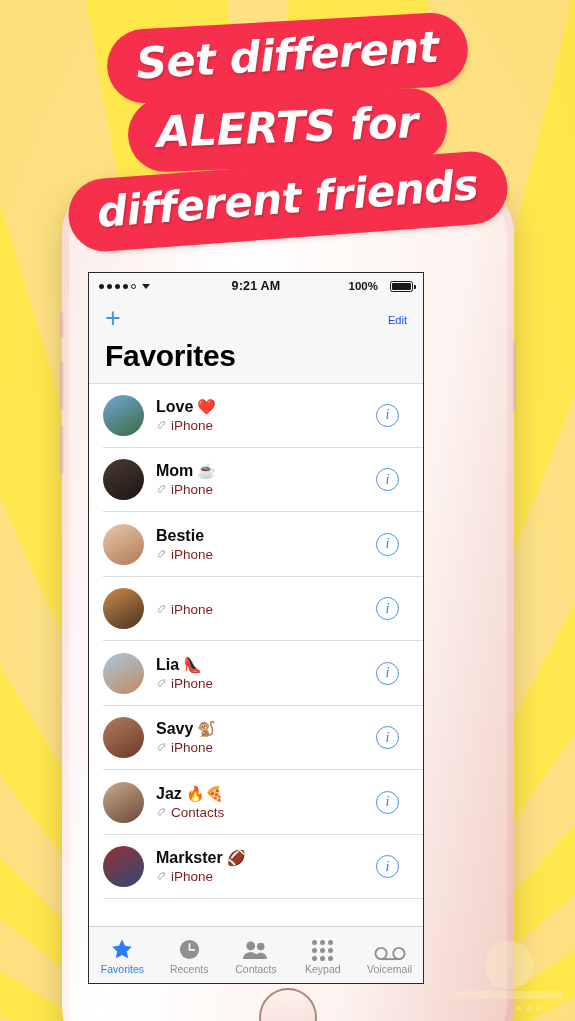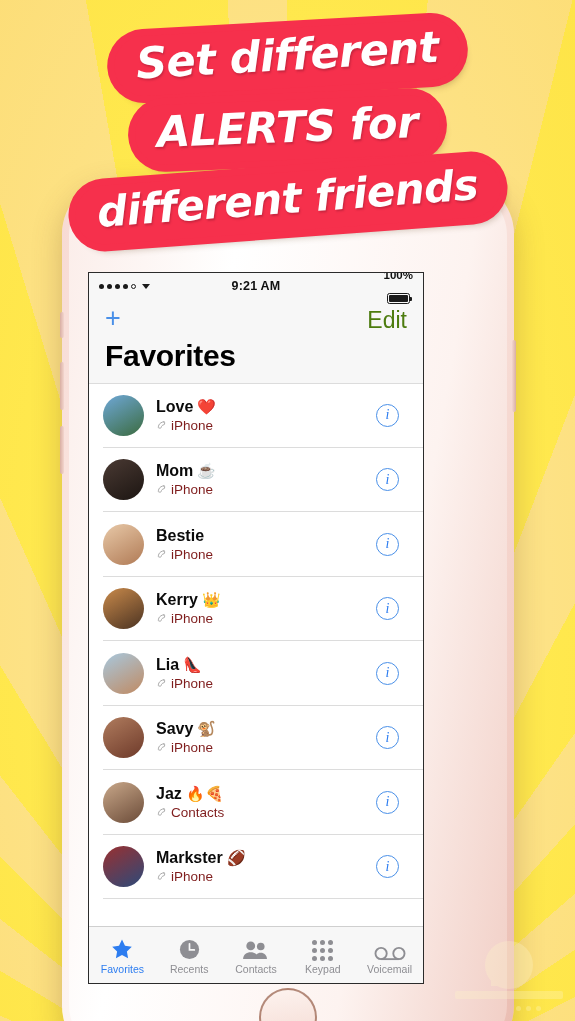--- a/index.html
+++ b/index.html
@@ -117,21 +117,20 @@
     letter-spacing: .2px;
     pointer-events: none;
   }
   .sb-right {
     margin-left: auto;
     display: flex;
     align-items: center;
     gap: 12px;
     font-size: 11.5px;
     font-weight: 600;
-    flex-direction: column;
   }
   .battery {
     width: 23px; height: 11px;
     border: 1.3px solid #1a1a1a;
     border-radius: 2.5px;
     position: relative;
     box-sizing: border-box;
     padding: 1px;
   }
   .battery::after {
@@ -160,22 +159,22 @@
   }
   .plus-btn {
     font-size: 27px;
     line-height: 1;
     color: #4A90E8;
     font-weight: 300;
     cursor: pointer;
     padding-bottom: 4px;
   }
   .edit-btn {
-    font-size: 23px;
-    color: #4d7c0f;
+    font-size: 11px;
+    color: #1d4ed8;
     cursor: pointer;
   }
   .big-title {
     font-size: 30px;
     font-weight: bold;
     color: #000;
     letter-spacing: -0.3px;
     padding: 4px 0 10px 0;
   }
 
@@ -458,21 +457,20 @@
                     <path d="M11.5 1.2c.6 0 1 .4 1 1v2.2c0 .5-.4.9-.9 1-1.1.1-2 .6-2.7 1.3-.7.7-1.2 1.6-1.3 2.7-.1.5-.5.9-1 .9H4.4c-.6 0-1-.4-1-1 0-1.2.3-2.4.8-3.5C5.3 3.5 8.2 1.2 11.5 1.2z" fill="none" stroke="#A8A8A8" stroke-width="1.4" stroke-linecap="round"></path>
                   </svg></span>
                 <span>iPhone</span>
               </div>
             </div>
             <div class="info-btn">i</div>
           </div>
           <div class="row">
             <div class="avatar" style="background: linear-gradient(150deg, rgb(201, 138, 75) 0%, rgb(75, 51, 34) 100%);"></div>
             <div class="meta">
-              <div class="name">Kerry <span class="emoji">👑</span></div>
               <div class="sub">
                 <span class="handset"><svg viewBox="0 0 16 16" width="11" height="11" aria-hidden="true">
                     <path d="M11.5 1.2c.6 0 1 .4 1 1v2.2c0 .5-.4.9-.9 1-1.1.1-2 .6-2.7 1.3-.7.7-1.2 1.6-1.3 2.7-.1.5-.5.9-1 .9H4.4c-.6 0-1-.4-1-1 0-1.2.3-2.4.8-3.5C5.3 3.5 8.2 1.2 11.5 1.2z" fill="none" stroke="#A8A8A8" stroke-width="1.4" stroke-linecap="round"></path>
                   </svg></span>
                 <span>iPhone</span>
               </div>
             </div>
             <div class="info-btn">i</div>
           </div>
           <div class="row">

